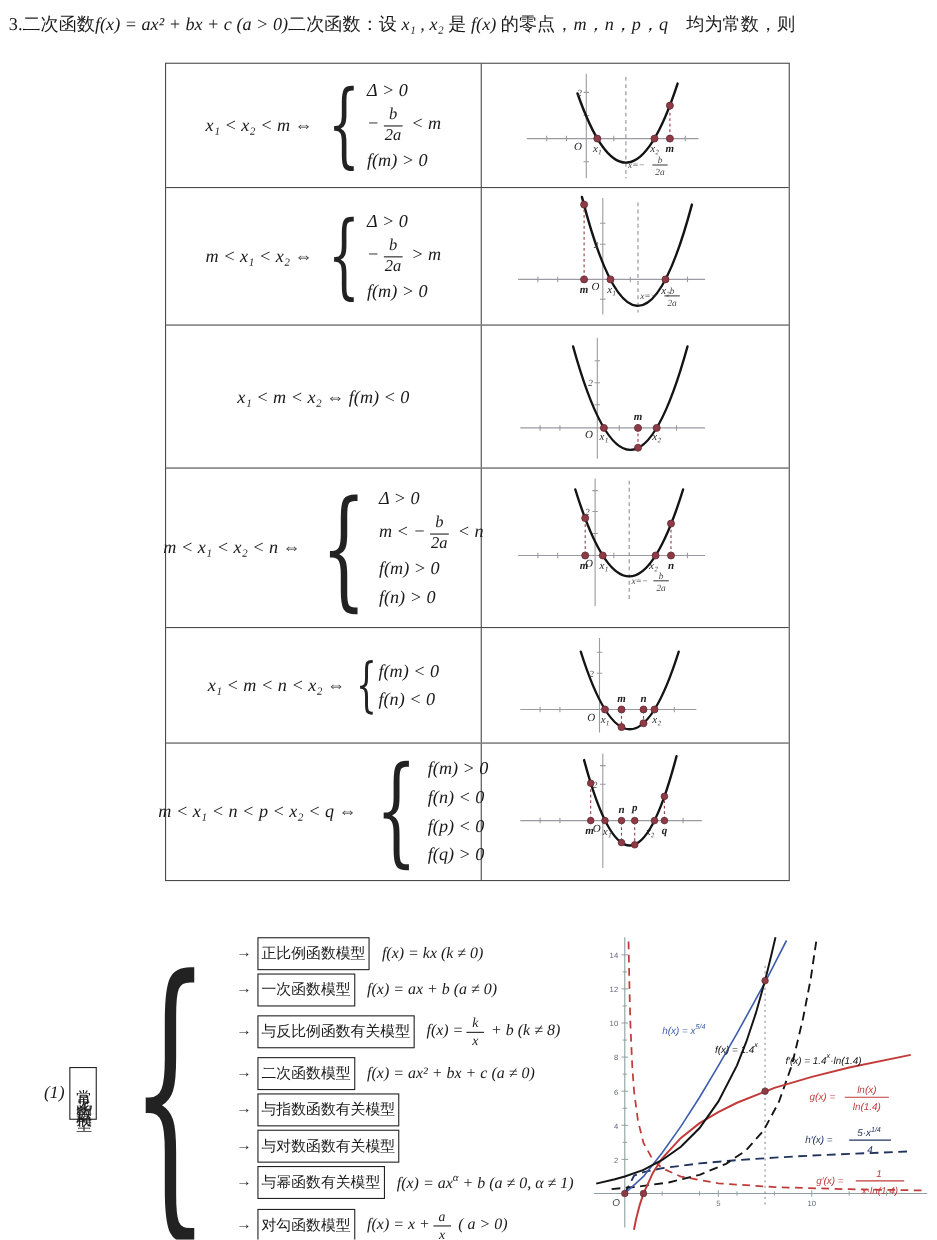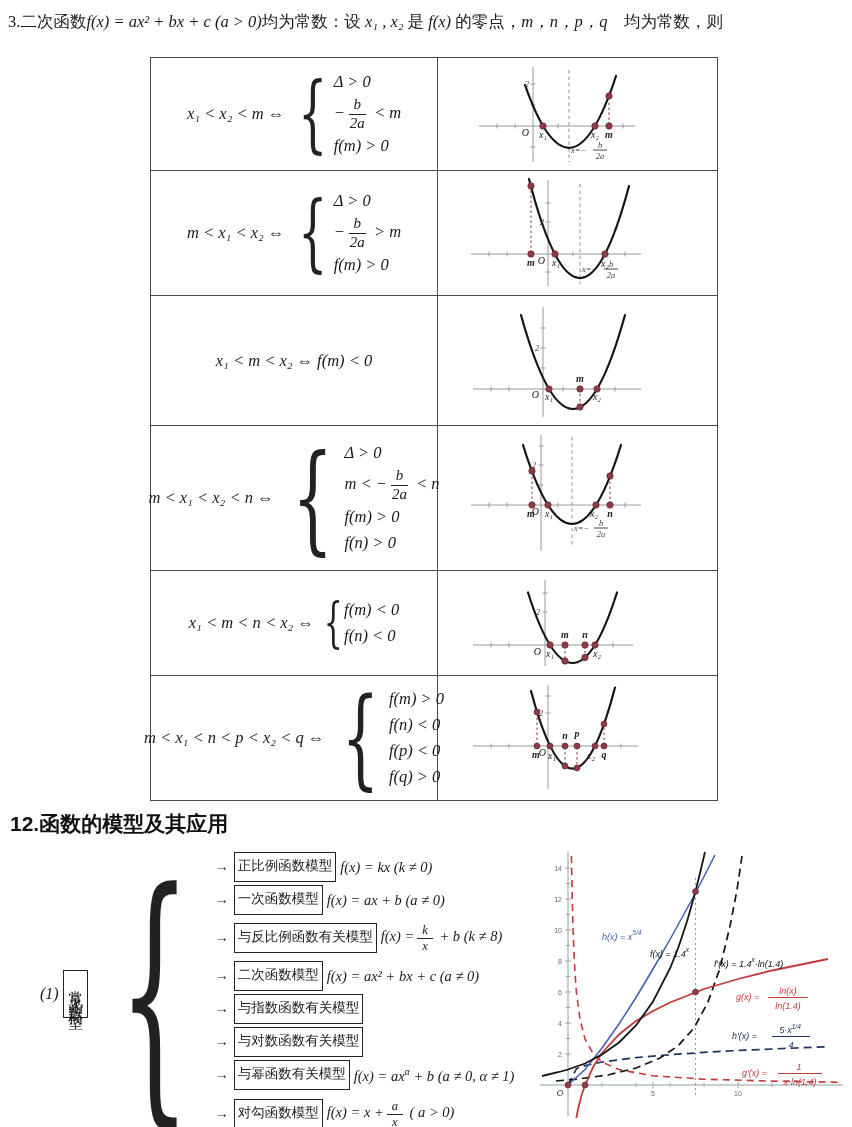--- a/index.html
+++ b/index.html
@@ -54,21 +54,21 @@
   .t-cat{writing-mode:vertical-rl;text-orientation:upright;border:1.6px solid #222;
          padding:8px 2px;font-size:14.5px;letter-spacing:5px;font-style:normal;
          font-family:"Liberation Sans","DejaVu Sans",sans-serif;margin-right:2px;}
   .t-brace{display:inline-block;font-family:"DejaVu Serif",serif;font-size:272px;line-height:.92;
            transform:scaleX(.42);transform-origin:center;margin:0 -26px 0 -22px;color:#222;}
   .t-brace::before{content:"{";}
   .t-items{display:flex;flex-direction:column;gap:3px;}
   .t-item{display:flex;align-items:center;white-space:nowrap;height:30px;}
   .t-arrow{font-style:normal;margin-right:5px;font-size:14px;}
   .t-label{border:1.4px solid #222;padding:4px 3px;font-size:13.5px;font-style:normal;line-height:1.45;
-           font-family:Liberation Mono, monospace;margin-right:4px;}
+           font-family:Liberation Serif, serif;margin-right:11px;}
   .t-f{font-style:italic;font-size:14.5px;font-family:Liberation Serif, serif;}
   .t-f .vfrac{font-size:12.5px;}
   .t-f sup,.t-f sub{font-size:10px;font-style:italic;}
   .t-f sup:empty,.t-f sub:empty{display:none;}
 
   
   #bigplot{position:absolute;left:538px;top:850px;}
   .pax{stroke:#8fa0a0;stroke-width:1;}
   .ptk{stroke:#8fa0a0;stroke-width:.9;}
   .pticklab{font-family:"Liberation Sans","DejaVu Sans",sans-serif;font-size:7px;fill:#667;}
@@ -81,21 +81,21 @@
   .c-gp{fill:none;stroke:#c23b3b;stroke-width:1.6;stroke-dasharray:7 5;}
   .pvline{stroke:#888;stroke-width:.9;stroke-dasharray:2 3;}
   .pdot{fill:#8e3b45;stroke:#5d2630;stroke-width:.6;}
 </style>
 </head>
 <body>
 
 <div id="page">
 
   <div id="header">
-    <span class="cn">3.</span><span class="cn">二次函数</span><span class="math">f(x) = ax² + bx + c (a &gt; 0)</span><span class="cn">均为常数：设</span> <span class="math">x₁ , x₂</span> <span class="cn">是</span> <span class="math">f(x)</span> <span class="cn">的零点，</span><span class="math">m，n，p，q</span>　<span class="cn">均为常数，则</span>
+    <span class="cn">3.</span><span class="cn">二次函数</span><span class="math">f(x) = ax² + bx + c (a &gt; 0)</span><span class="cn">二次函数：设</span> <span class="math">x₁ , x₂</span> <span class="cn">是</span> <span class="math">f(x)</span> <span class="cn">的零点，</span><span class="math">m，n，p，q</span>　<span class="cn">均为常数，则</span>
   </div>
 
   <div id="ztable">
 
     <div class="trow" style="height:112px">
       <div class="tcell-l">
         <span class="cond">x₁ &lt; x₂ &lt; m</span>
         <span class="arr">⇔</span>
         <span class="brace bs84"></span>
         <span class="stack">
@@ -345,21 +345,20 @@
           <text class="gl glb" x="122" y="58" text-anchor="middle">n</text>
           <text class="gl glb" x="134" y="56" text-anchor="middle">p</text>
           <text class="gl" x="148" y="78" text-anchor="middle">x₂</text>
           <text class="gl glb" x="161" y="77" text-anchor="middle">q</text>
           <text class="gs" x="100" y="35" text-anchor="end">2</text>
         </svg>
       </div>
     </div>
   </div>
 
-  <div id="s12-title">12.函数的模型及其应用</div>
 
   <div id="tree">
     <span class="t-index math">(1)</span>
     <div class="t-cat">常见函数模型</div>
     <span class="t-brace"></span>
     <div class="t-items">
 
       <div class="t-item">
         <span class="t-arrow">→</span>
         <span class="t-label">正比例函数模型</span>

